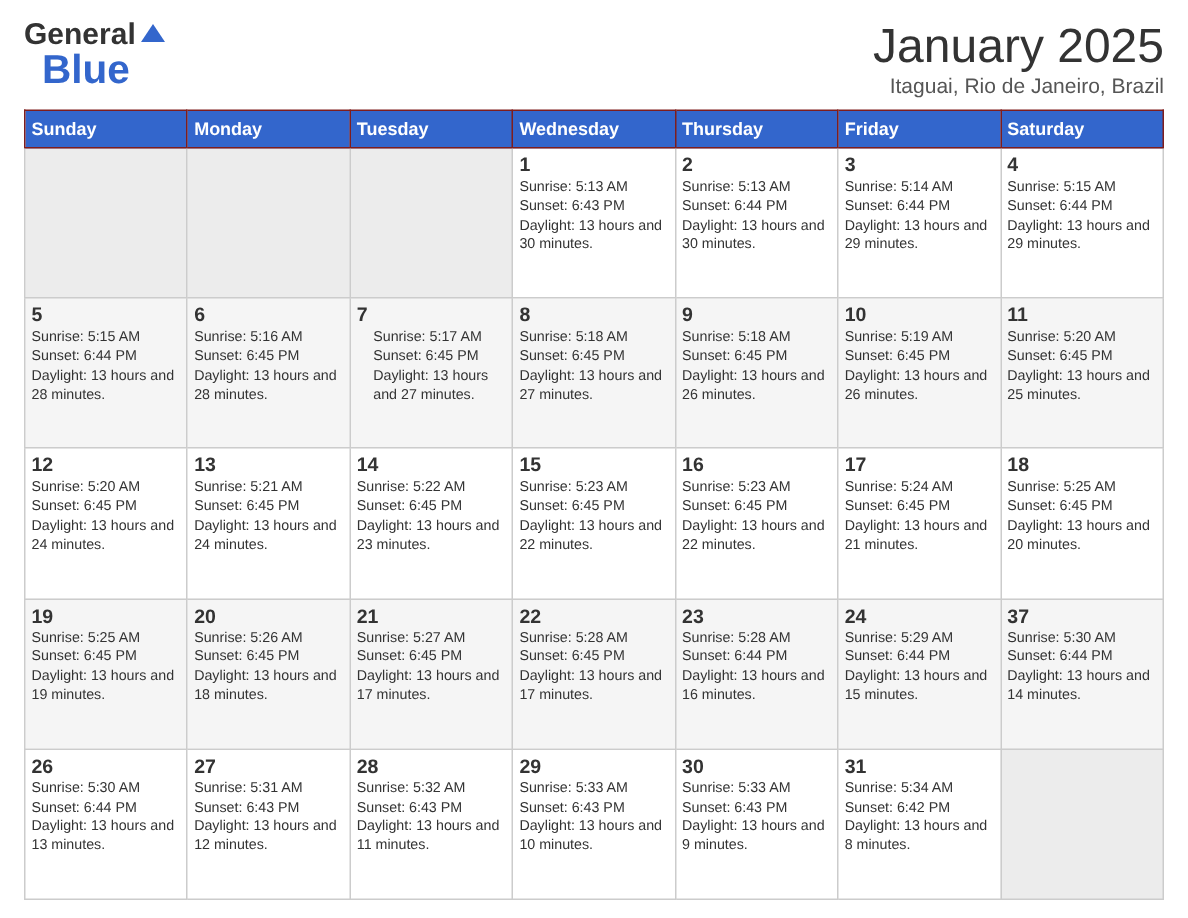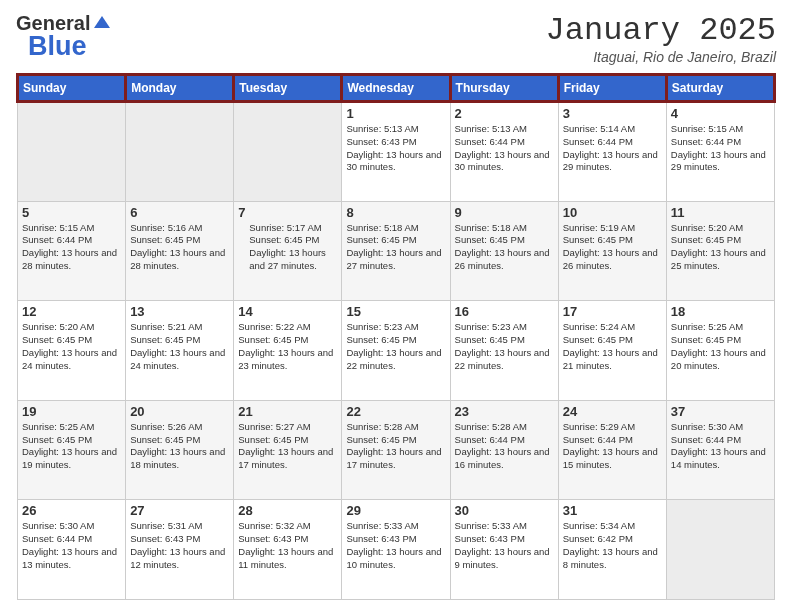--- a/index.html
+++ b/index.html
@@ -28,41 +28,39 @@
       flex-direction: column;
       align-items: flex-start;
     }
     .title-block {
       text-align: right;
     }
     .month-title {
       font-size: 32px;
       color: #333;
       font-weight: normal;
-      font-family: Liberation Mono, monospace;
     }
     .location {
       font-size: 14px;
       color: #555;
-      font-style: italic;
     }
     .calendar {
       flex: 1;
       border: 1px solid #ccc;
       border-collapse: collapse;
       width: 100%;
       table-layout: fixed;
     }
     .calendar thead tr th {
       background: #3366cc;
       color: #fff;
       font-size: 12px;
       font-weight: bold;
       padding: 5px 4px;
-      border: 3px solid #7f1d1d;
+      border: 1px solid #7f1d1d;
       text-align: left;
     }
     .calendar tbody tr td {
       border: 1px solid #ccc;
       vertical-align: top;
       padding: 3px 4px;
       font-size: 9.5px;
       color: #333;
       height: 82px;
       background: #fff;

